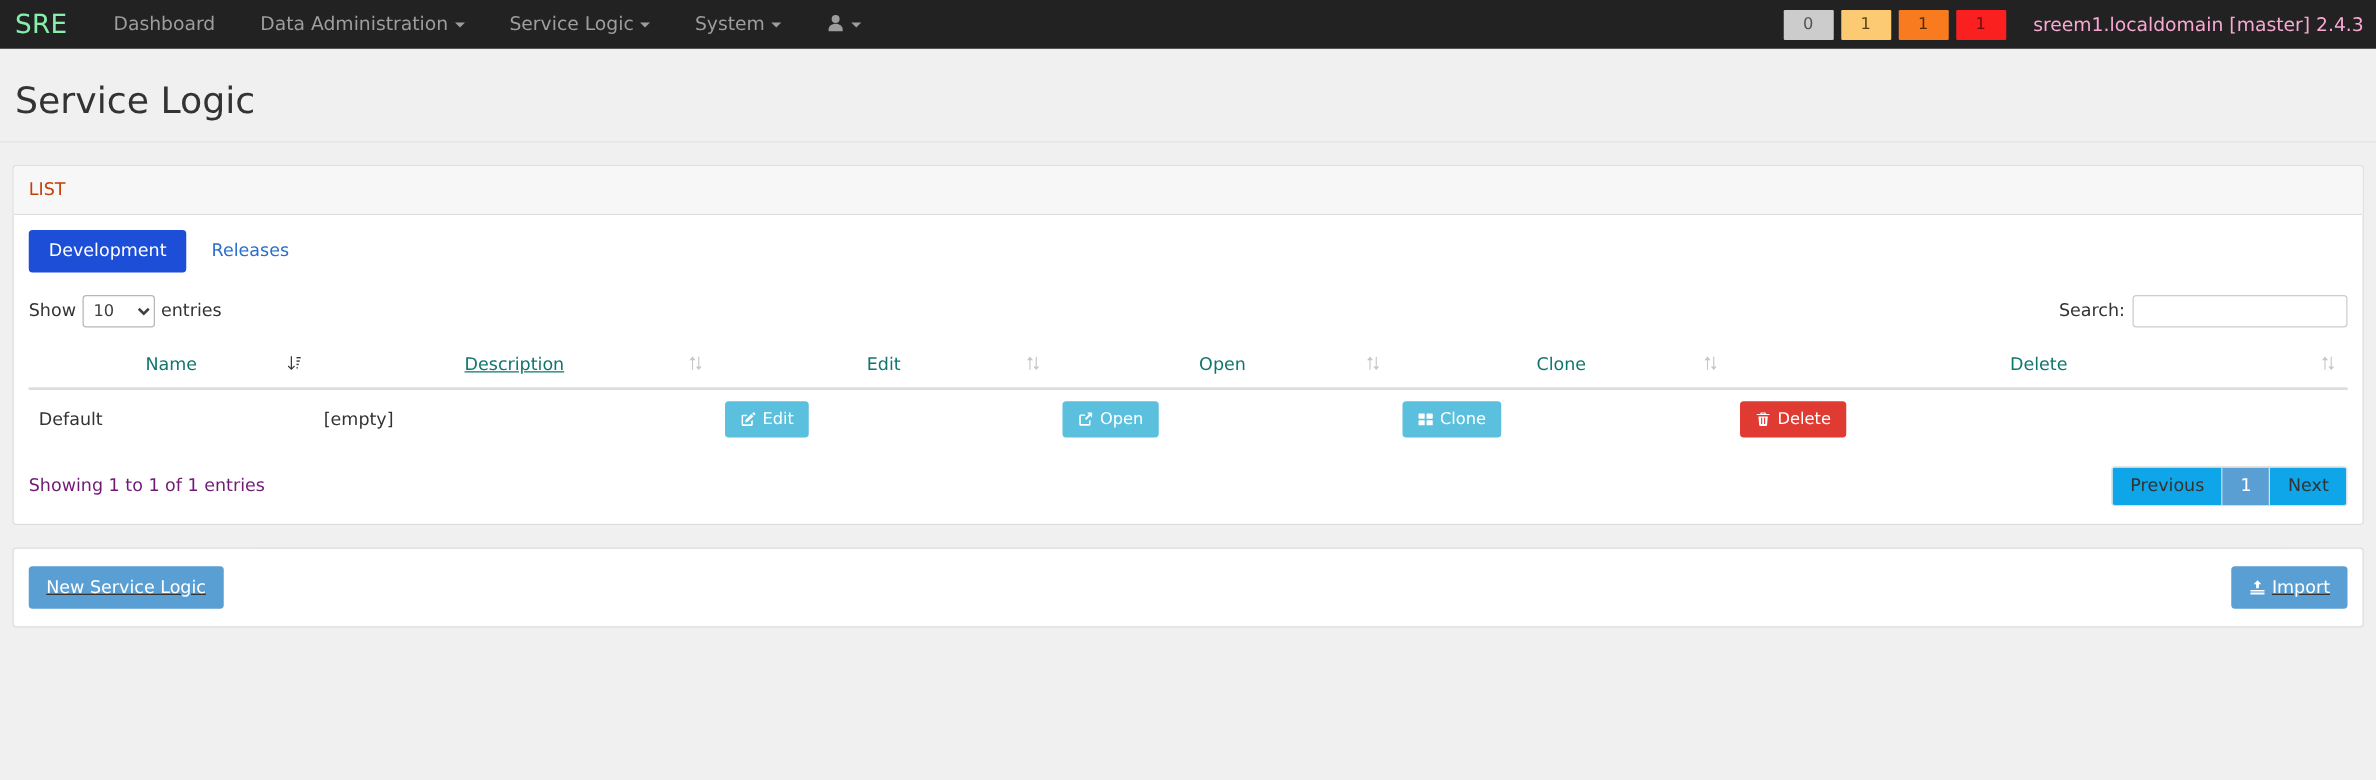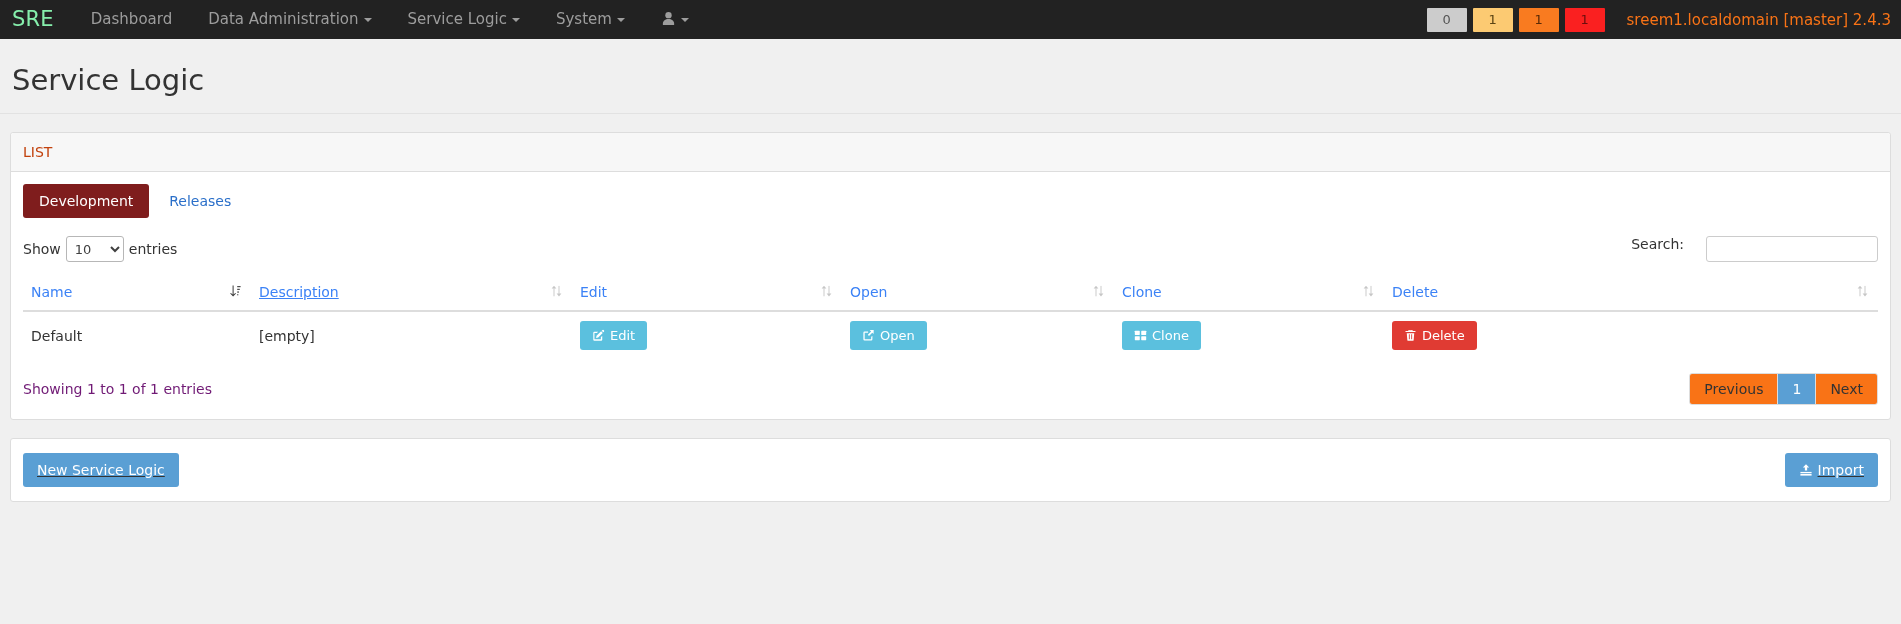--- a/index.html
+++ b/index.html
@@ -68,21 +68,21 @@
     margin-right: 6px;
     padding: 0 6px;
     color: #333;
     border-radius: 1px;
   }
   .badge-grey   { background: #cccccc; color:#555; }
   .badge-yellow { background: #fcca72; color:#5a4413; }
   .badge-orange { background: #f97b20; color:#5a2a06; }
   .badge-red    { background: #fa2020; color:#6b0d0d; }
   .host-text {
-    color: #f97316;
+    color: #f9a8d4;
     font-size: 15px;
     margin-left: 16px;
     white-space: nowrap;
   }
 
   
   .page-header {
     padding: 24px 12px 16px 12px;
     border-bottom: 1px solid #e2e2e2;
     background: #f0f0f0;
@@ -120,21 +120,21 @@
     margin-bottom: 18px;
   }
   .tab {
     font-size: 14px;
     padding: 9px 16px;
     border-radius: 3px;
     cursor: pointer;
     color: #2a6fc9;
   }
   .tab.active {
-    background: #7f1d1d;
+    background: #1d4ed8;
     color: #ffffff;
   }
 
   
   .dt-top {
     display: flex;
     align-items: center;
     justify-content: space-between;
     margin-bottom: 14px;
   }
@@ -144,44 +144,44 @@
     font-size: 13px;
     height: 26px;
     width: 58px;
     margin: 0 5px;
     padding: 2px 4px;
     border: 1px solid #b7b7b7;
     border-radius: 3px;
     background: #ffffff;
     color: #404040;
   }
-  .dt-filter { font-size: 14px; color: #333; display:flex; align-items:flex-start;gap:16px; }
+  .dt-filter { font-size: 14px; color: #333; display:flex; align-items:center; }
   .dt-filter input {
     font-family: "DejaVu Sans", "Liberation Sans", sans-serif;
     font-size: 13px;
     margin-left: 6px;
     width: 172px;
     height: 26px;
     box-sizing: border-box;
     padding: 3px 6px;
     border: 1px solid #cccccc;
     border-radius: 3px;
     background: #ffffff;
   }
 
   
   table.dt {
     width: 100%;
     border-collapse: collapse;
     font-size: 14px;
   }
   table.dt thead th {
-    text-align: left;
+    text-align: center;
     font-weight: normal;
-    color: #3b82f6;
+    color: #0f766e;
     padding: 8px 8px 10px 8px;
     border-bottom: 2px solid #dddddd;
     position: relative;
     cursor: pointer;
     white-space: nowrap;
   }
   table.dt tbody td {
     padding: 9px 8px;
     border-top: 1px solid #dddddd;
     vertical-align: middle;
@@ -235,21 +235,21 @@
   .dt-info { font-size: 14px; color: #701a75; }
   .pagination {
     display: flex;
     border: 1px solid #dddddd;
     border-radius: 3px;
     overflow: hidden;
   }
   .page-btn {
     font-size: 14px;
     padding: 7px 14px;
-    background: #f97316;
+    background: #0ea5e9;
     color: #333333;
     border-right: 1px solid #dddddd;
     cursor: pointer;
   }
   .page-btn:last-child { border-right: none; }
   .page-btn.active { background: #5a9fd4; color: #ffffff; }
 
   
   .panel-footer-bar {
     display: flex;

